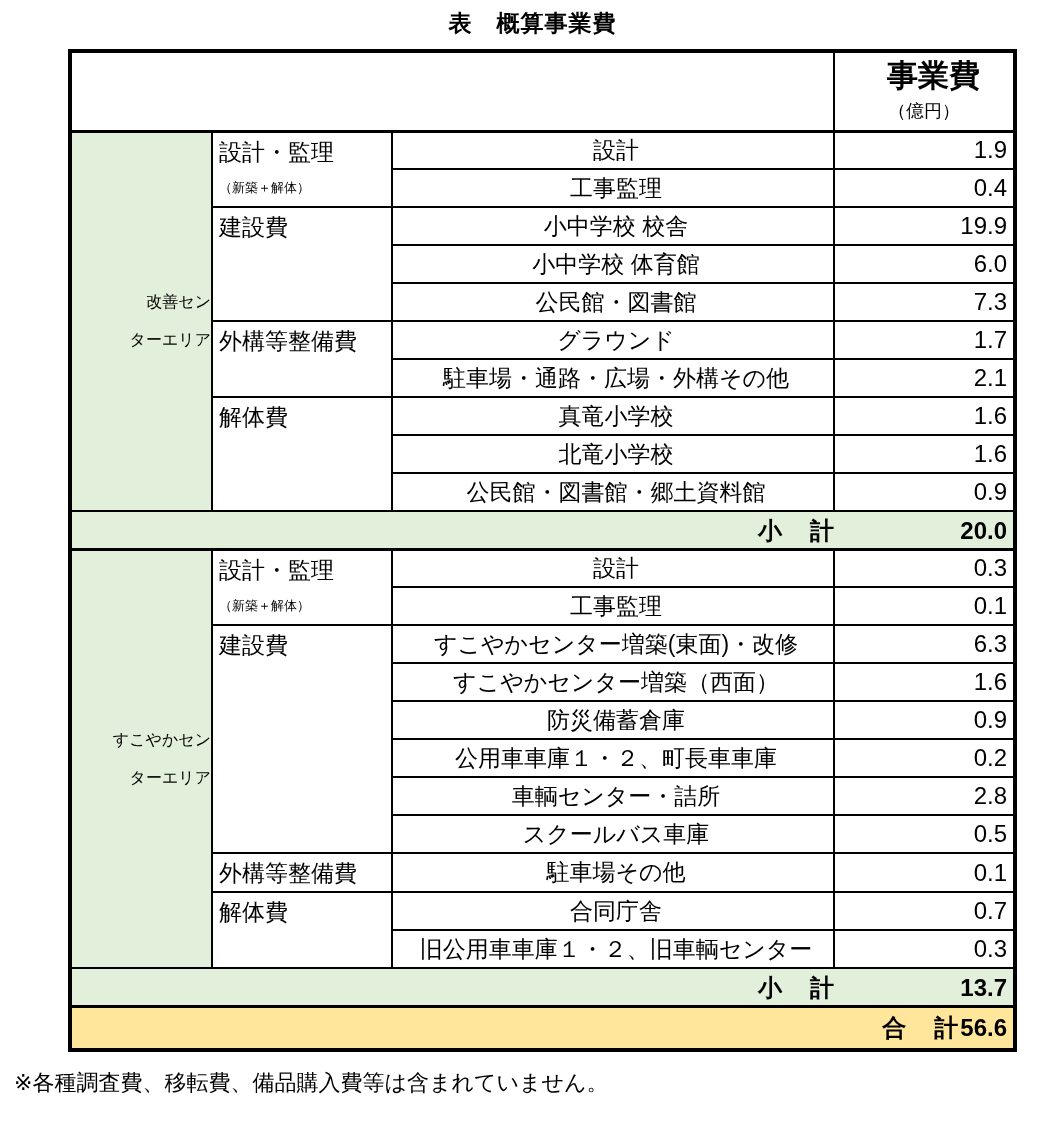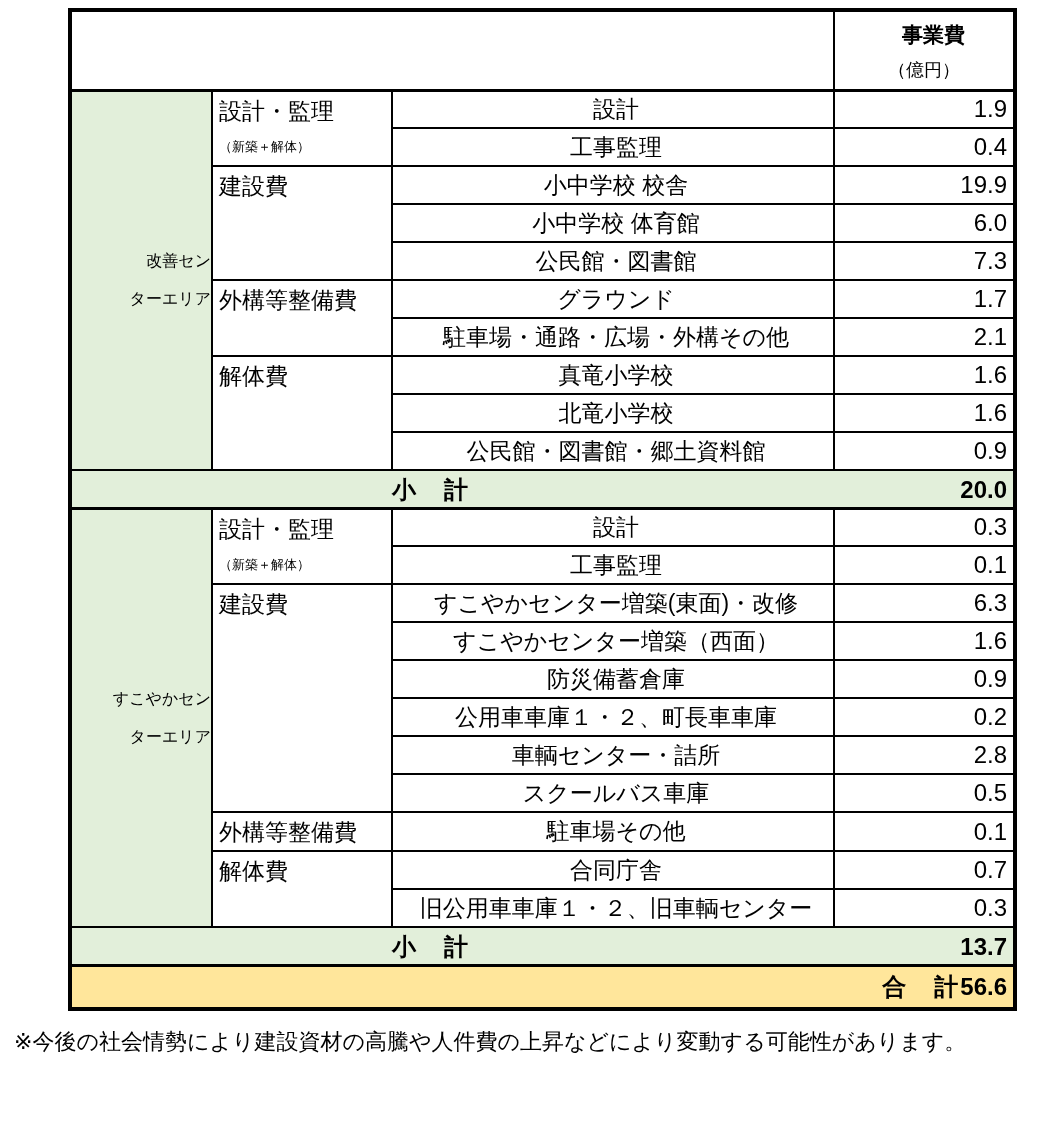--- a/index.html
+++ b/index.html
@@ -34,21 +34,21 @@
   td {
     border: 2px solid var(--border-c);
     padding: 0;
     font-size: 23px;
     vertical-align: middle;
     overflow: hidden;
     white-space: nowrap;
   }
   tr.header-row td { border-bottom: 3px solid var(--border-c); }
   td.hdr-cost { height: 80px; text-align: center; }
-  td.hdr-cost .hdr-line1 { font-weight: bold; font-size: 21px; line-height: 40px; padding-left: 19px; }
+  td.hdr-cost .hdr-line1 { font-weight: bold; font-size: 31px; line-height: 40px; padding-left: 19px; }
   td.hdr-cost .hdr-line2 { font-size: 18px; line-height: 30px; }
   tr.body-row { height: 38px; }
   td.area-cell {
     background: var(--section-bg);
     font-weight: normal;
     font-size: 16px;
     text-align: right;
     vertical-align: middle;
     line-height: 38px;
     padding: 0;
@@ -63,21 +63,21 @@
   td.value-cell { text-align: right; padding-right: 6px; font-size: 24px; }
   tr.subtotal-row td {
     background: var(--section-bg);
     position: relative;
     height: 38px;
     font-weight: bold;
     border-bottom: 3px solid var(--border-c);
   }
   .subtotal-label {
     position: absolute; top: 0; left: 320px; width: 444px;
-    text-align: left; line-height: 38px; font-size: 24px;
+    text-align: right; line-height: 38px; font-size: 24px;
     letter-spacing: 2px;
   }
   .subtotal-value {
     position: absolute; top: 0; right: 6px;
     line-height: 38px; font-size: 24px;
   }
   tr.total-row td {
     background: var(--total-bg);
     height: 40px;
     font-weight: bold;
@@ -90,20 +90,21 @@
   }
   .total-inner .total-label { letter-spacing: 2px; }
   .footnotes { margin: 14px 0 0 14px; }
   .footnote { font-size: 22px; line-height: 33px; }
 </style>
 </head>
 <body>
 
 <div class="page">
 
+  <div class="doc-title">表　概算事業費</div>
 
   <table class="cost-table">
     <colgroup>
       <col style="width:142px">
       <col style="width:180px">
       <col style="width:442px">
       <col style="width:181px">
     </colgroup>
 
     <tbody>
@@ -252,16 +253,16 @@
         <div class="total-inner">
           <span class="total-label">合　計</span>
           <span class="total-value">56.6</span>
         </div>
       </td>
     </tr>
   </tbody>
     </table>
 
   <div class="footnotes">
-    <div class="footnote">※今後の社会情勢により建設資材の高騰や人件費の上昇などにより変動する可能性があります。</div>
+    <div class="footnote">※各種調査費、移転費、備品購入費等は含まれていません。</div>
   </div>
 
 </div>
 
 </body></html>

